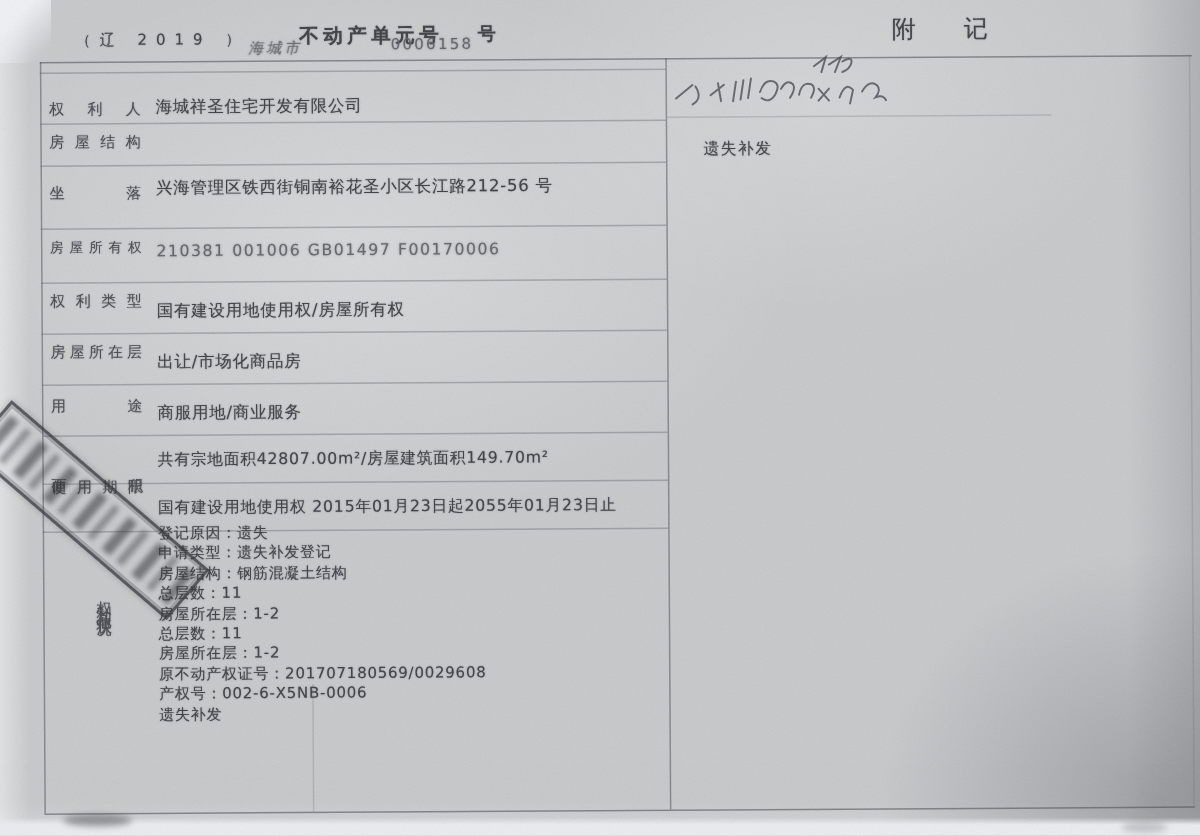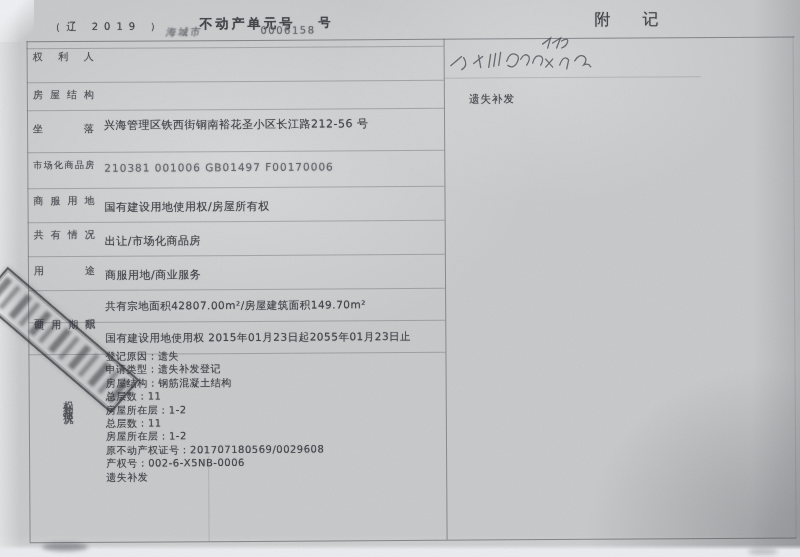--- a/index.html
+++ b/index.html
@@ -92,34 +92,35 @@
     <div class="hline soft" style="left:28px;top:108px;width:417px;"></div>
     <div class="hline soft" style="left:28px;top:150px;width:417px;"></div>
     <div class="hline soft" style="left:28px;top:186px;width:417px;"></div>
     <div class="hline soft" style="left:28px;top:220px;width:417px;"></div>
     <div class="hline soft" style="left:28px;top:254px;width:417px;"></div>
     <div class="hline soft" style="left:28px;top:288px;width:417px;"></div>
     <div class="hline soft" style="left:28px;top:320px;width:417px;"></div>
     <div class="hline soft" style="left:28px;top:352px;width:417px;"></div>
     <div class="hline soft" style="left:446px;top:78px;width:256px;opacity:.6;"></div>
 
-    <span class="label" style="top:48px;">权利人</span>
+    <span class="label" style="top:64px;">权利人</span>
+    <span class="value ink" style="top:62px;">海城祥圣住宅开发有限公司</span>
 
     <span class="label" style="top:86px;">房屋结构</span>
 
     <span class="label" style="top:120px;">坐落</span>
     <span class="value ink" style="top:116px;width:300px;line-height:15px;">兴海管理区铁西街铜南裕花圣小区长江路212-56 号</span>
 
-    <span class="label" style="top:157px;font-size:9px;">市场化商品房</span>
+    <span class="label" style="top:157px;font-size:9px;">房屋所有权</span>
     <span class="value faded" style="top:160px;letter-spacing:1px;font-size:10.5px;">210381 001006 GB01497 F00170006</span>
 
-    <span class="label" style="top:192px;">商服用地</span>
+    <span class="label" style="top:192px;">权利类型</span>
     <span class="value ink" style="top:198px;">国有建设用地使用权/房屋所有权</span>
 
-    <span class="label" style="top:226px;">共有情况</span>
+    <span class="label" style="top:226px;">房屋所在层</span>
     <span class="value ink" style="top:232px;text-align:center;">出让/市场化商品房</span>
 
     <span class="label" style="top:262px;">用途</span>
     <span class="value ink" style="top:266px;">商服用地/商业服务</span>
 
     <span class="label" style="top:294px;margin-top:21px;">面积</span>
     <span class="value ink" style="top:298px;font-size:10.5px;">共有宗地面积42807.00m²/房屋建筑面积149.70m²</span>
 
     <span class="label" style="top:316px;">使用期限</span>
     <span class="value ink" style="top:330px;font-size:10.5px;">国有建设用地使用权 2015年01月23日起2055年01月23日止</span>

